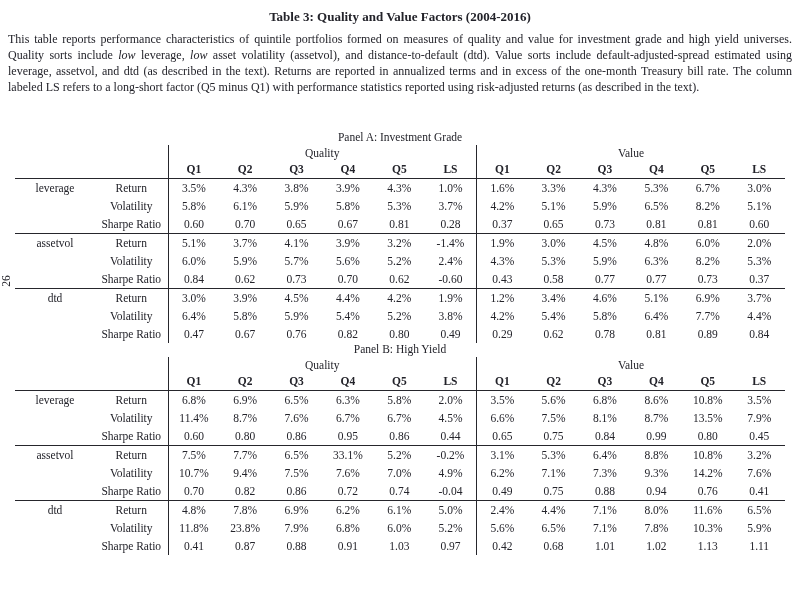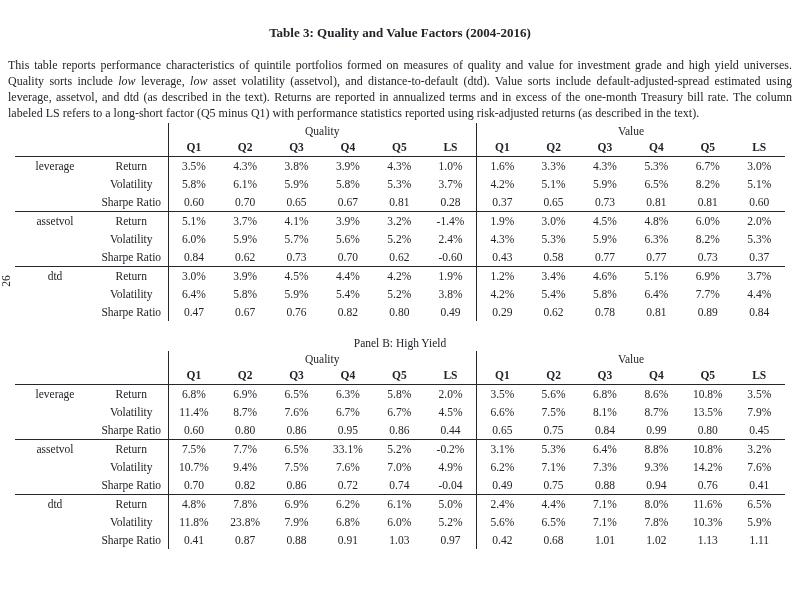--- a/index.html
+++ b/index.html
@@ -9,36 +9,36 @@
     background: #ffffff;
     color: #23232a;
     font-family: "Liberation Serif", serif;
     position: relative;
     overflow: hidden;
   }
   .title {
     text-align: center;
     font-size: 13px;
     font-weight: bold;
-    margin: 16px;
+    margin: 0;
     padding-top: 9px;
   }
   .description {
     font-size: 12px;
     line-height: 16px;
     text-align: justify;
     margin: 6px 8px 0 8px;
   }
   .description i { font-style: italic; }
   .panel-caption {
     text-align: center;
     font-size: 11.5px;
   }
   .panel-a .panel-caption { margin-top: 36px; }
-  .panel-b .panel-caption { margin-top: 16px; }
+  .panel-b .panel-caption { margin-top: 0; }
   table.stats {
     border-collapse: collapse;
     table-layout: fixed;
     width: 770px;
     margin: 2px 0 0 15px;
     font-size: 11.5px;
     color: #23232a;
   }
   table.stats td {
     padding: 0;
@@ -72,20 +72,21 @@
 </head>
 <body>
 
 <div class="page-number">26</div>
 
 <h1 class="title">Table 3: Quality and Value Factors (2004-2016)</h1>
 
 <p class="description"><span>This table reports performance characteristics of quintile portfolios formed on measures of quality and value for investment grade and high yield universes. Quality sorts include </span><i>low</i><span> leverage, </span><i>low</i><span> asset volatility (assetvol), and distance-to-default (dtd).  Value sorts include default-adjusted-spread estimated using leverage, assetvol, and dtd (as described in the text).  Returns are reported in annualized terms and in excess of the one-month Treasury bill rate.  The column labeled LS refers to a long-short factor (Q5 minus Q1) with performance statistics reported using risk-adjusted returns (as described in the text).</span></p>
 
 <section class="panel panel-a">
+  <div class="panel-caption">Panel A: Investment Grade</div>
   <table class="stats">
       <colgroup>
         <col class="c-factor">
         <col class="c-stat">
         <col class="c-data">
         <col class="c-data">
         <col class="c-data">
         <col class="c-data">
         <col class="c-data">
         <col class="c-data">

